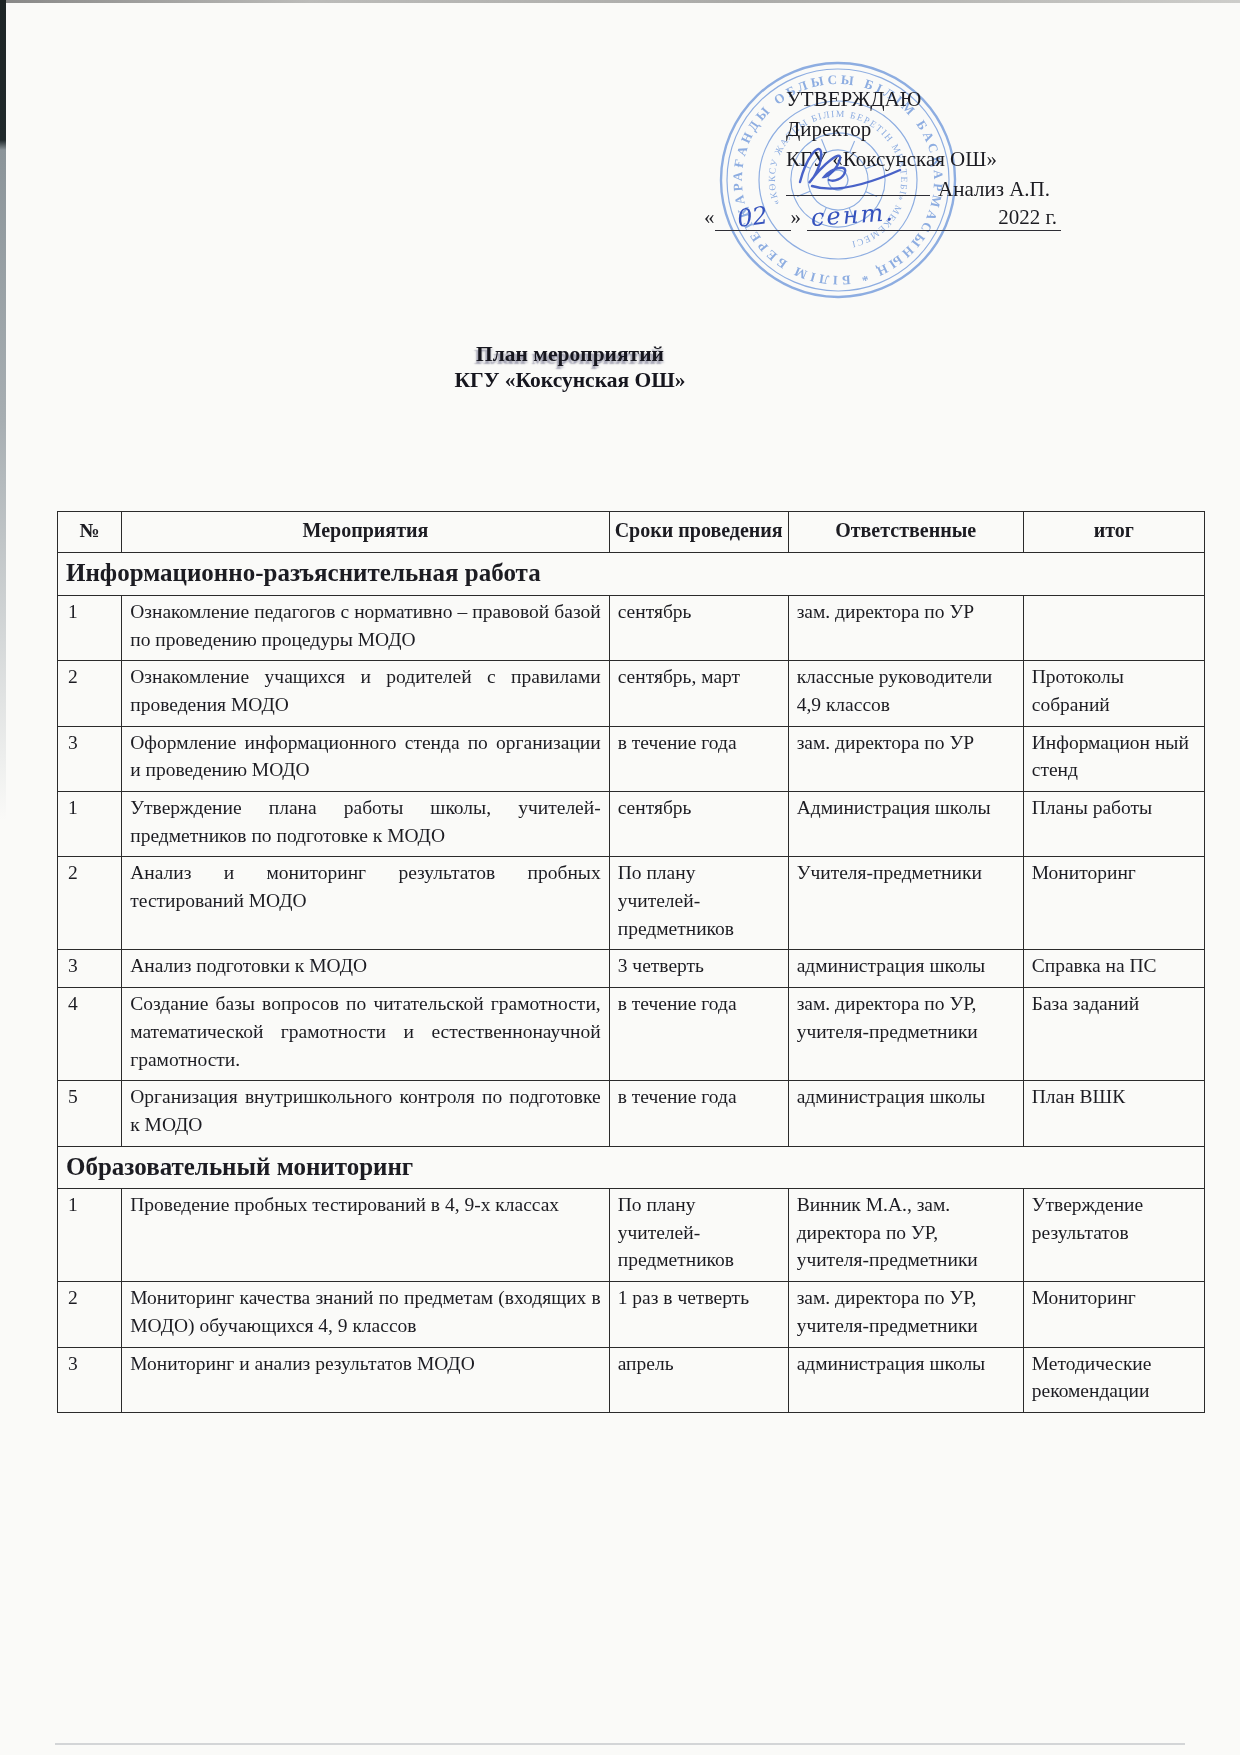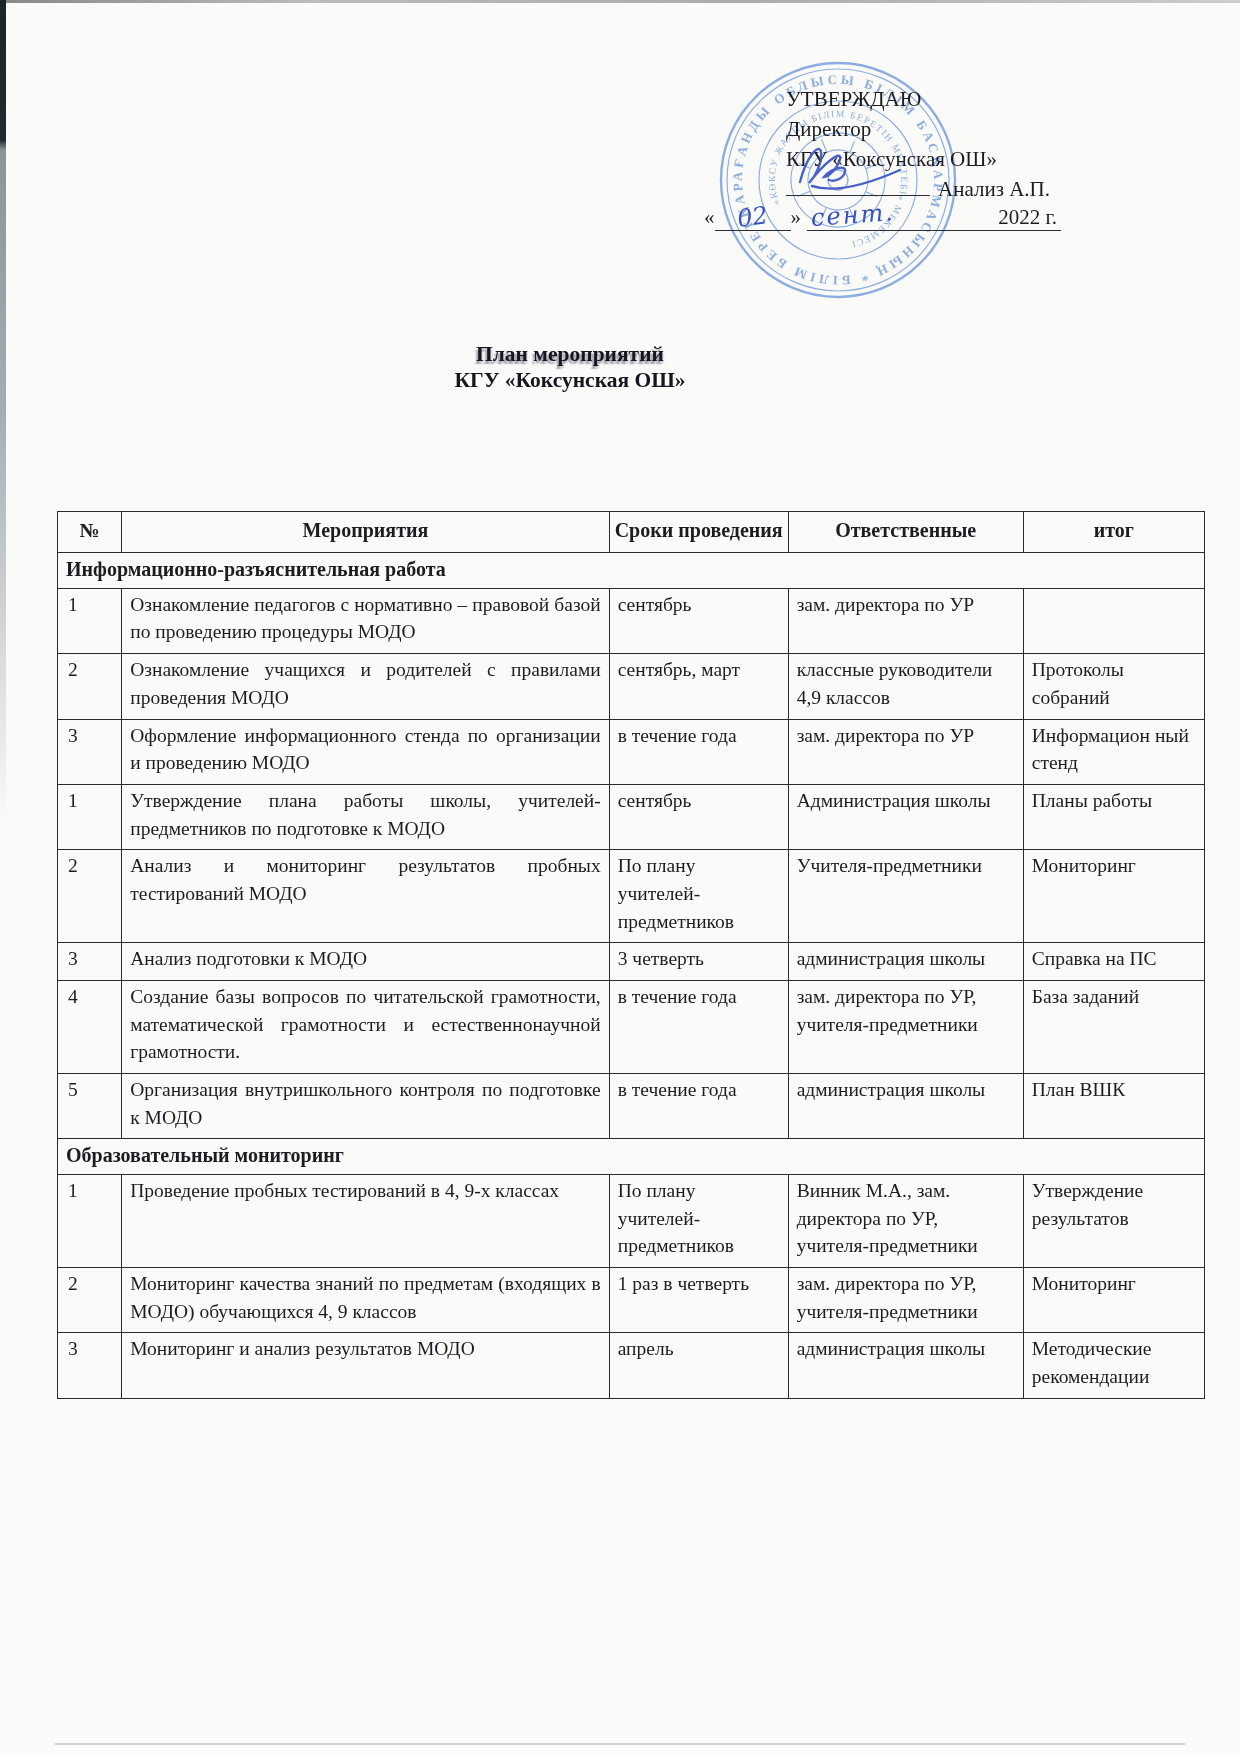--- a/index.html
+++ b/index.html
@@ -38,21 +38,21 @@
   .title .ghost { text-shadow:-2px 3px 1.5px rgba(45,45,85,.38), 1px 2px 2px rgba(45,45,85,.22); }
 
   
   .tablewrap { position:absolute; left:57px; top:511px; width:1148px; }
   table { border-collapse:collapse; width:100%; font-size:19.5px; line-height:1.42; table-layout:fixed; }
   col.c0 { width:5.6%; } col.c1 { width:42.5%; } col.c2 { width:15.6%; } col.c3 { width:20.5%; } col.c4 { width:15.8%; }
   th,td { border:1.7px solid var(--line,#2b2b2b); padding:2px 8px 7px 8px; vertical-align:top; text-align:left; }
   th { text-align:center; font-size:20px; padding:4px 4px 8px; }
   td.c0 { padding-left:10px; }
   td.c1 { text-align:justify; }
-  tr.section td { font-weight:bold; font-size:20px; padding:2px 6px 4px 8px; }
+  tr.section td { font-weight:bold; font-size:25px; padding:2px 6px 4px 8px; }
 </style>
 </head>
 <body>
 
 <div class="page">
 
   <div class="edge-top"></div>
   <div class="edge-left"></div>
   <div class="edge-bottom"></div>
 

